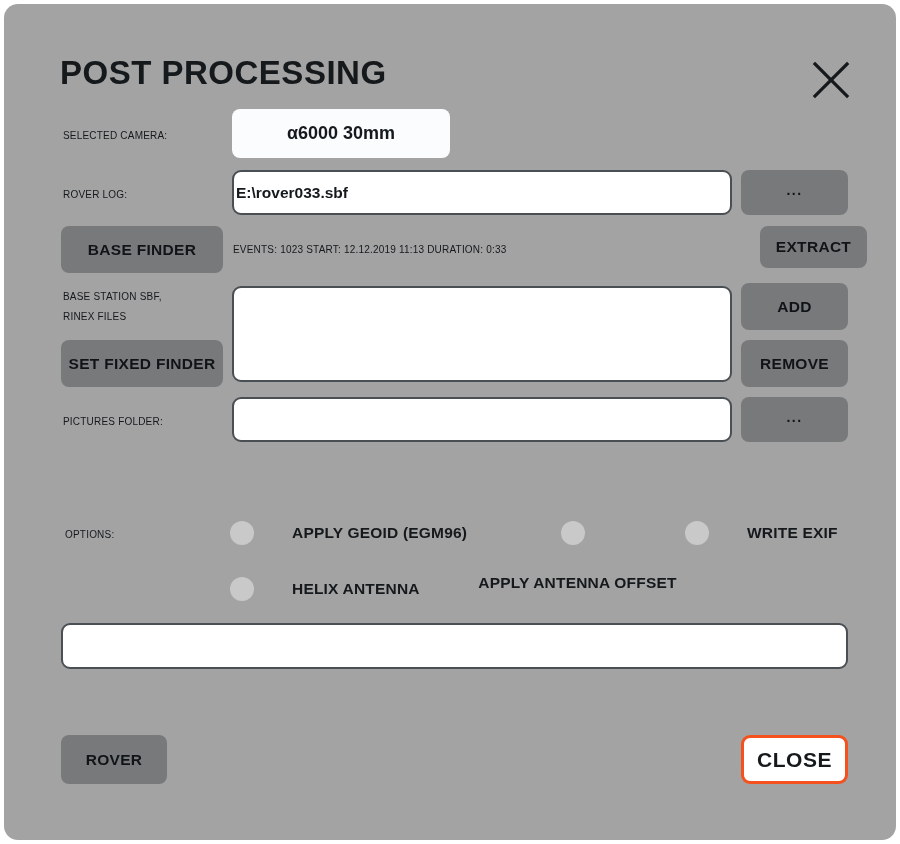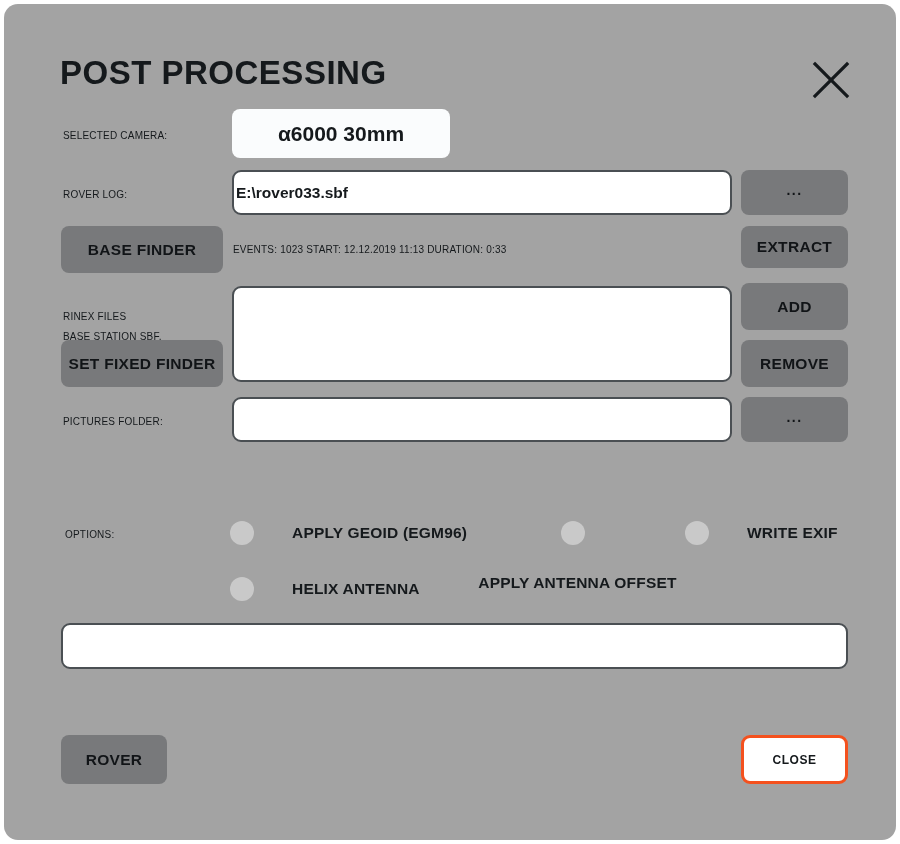--- a/index.html
+++ b/index.html
@@ -107,21 +107,21 @@
     position: absolute;
     left: 228px;
     top: 105px;
     width: 218px;
     height: 49px;
     background: #fafcfd;
     border-radius: 8px;
     display: flex;
     align-items: center;
     justify-content: center;
-    font-size: 21px;
+    font-size: 18px;
     font-weight: bold;
     color: #15191c;
     cursor: pointer;
     box-sizing: border-box;
   }
 
   
   .cb-wrap {
     position: absolute;
     display: flex;
@@ -147,21 +147,21 @@
   .clip-offset { overflow: hidden; }
 
   
   .btn-outline {
     position: absolute;
     background: #ffffff;
     border: 3px solid #f4511e;
     border-radius: 9px;
     color: #15191c;
     font-family: "Liberation Sans", sans-serif;
-    font-size: 12px;
+    font-size: 21px;
     font-weight: bold;
     letter-spacing: 0.5px;
     cursor: pointer;
     box-sizing: border-box;
     display: flex;
     align-items: center;
     justify-content: center;
   }
 </style>
 </head>
@@ -182,23 +182,23 @@
   <div class="combo">
     <span>α6000 30mm</span>
   </div>
 
   <div class="lbl" style="left:59px; top:181px;">ROVER LOG:</div>
   <input class="field" type="text" style="left: 228px; top: 166px; width: 500px; height: 45px;" value="E:\rover033.sbf">
   <button class="btn dots" style="left:737px; top:166px; width:107px; height:45px;">...</button>
 
   <button class="btn" style="left:57px; top:222px; width:162px; height:47px;">BASE FINDER</button>
   <div class="lbl" style="left:229px; top:236px;">EVENTS: 1023  START: 12.12.2019 11:13  DURATION: 0:33</div>
-  <button class="btn" style="left:737px; top:222px; width:107px; height:42px;">EXTRACT</button>
-
-  <div class="lbl" style="left:59px; top:283px;margin-top:40px;">BASE STATION SBF,</div>
+  <button class="btn" style="left:756px; top:222px; width:107px; height:42px;">EXTRACT</button>
+
+  <div class="lbl" style="left:59px; top:283px;">BASE STATION SBF,</div>
   <div class="lbl" style="left:59px; top:303px;">RINEX FILES</div>
   <button class="btn" style="left:57px; top:336px; width:162px; height:47px;">SET FIXED FINDER</button>
   <textarea class="field" style="left: 228px; top: 282px; width: 500px; height: 96px;"></textarea>
   <button class="btn" style="left:737px; top:279px; width:107px; height:47px;">ADD</button>
   <button class="btn" style="left:737px; top:336px; width:107px; height:47px;">REMOVE</button>
 
   <div class="lbl" style="left:59px; top:408px;">PICTURES FOLDER:</div>
   <input class="field" type="text" style="left: 228px; top: 393px; width: 500px; height: 45px;" value="">
   <button class="btn dots" style="left:737px; top:393px; width:107px; height:45px;">...</button>
 

